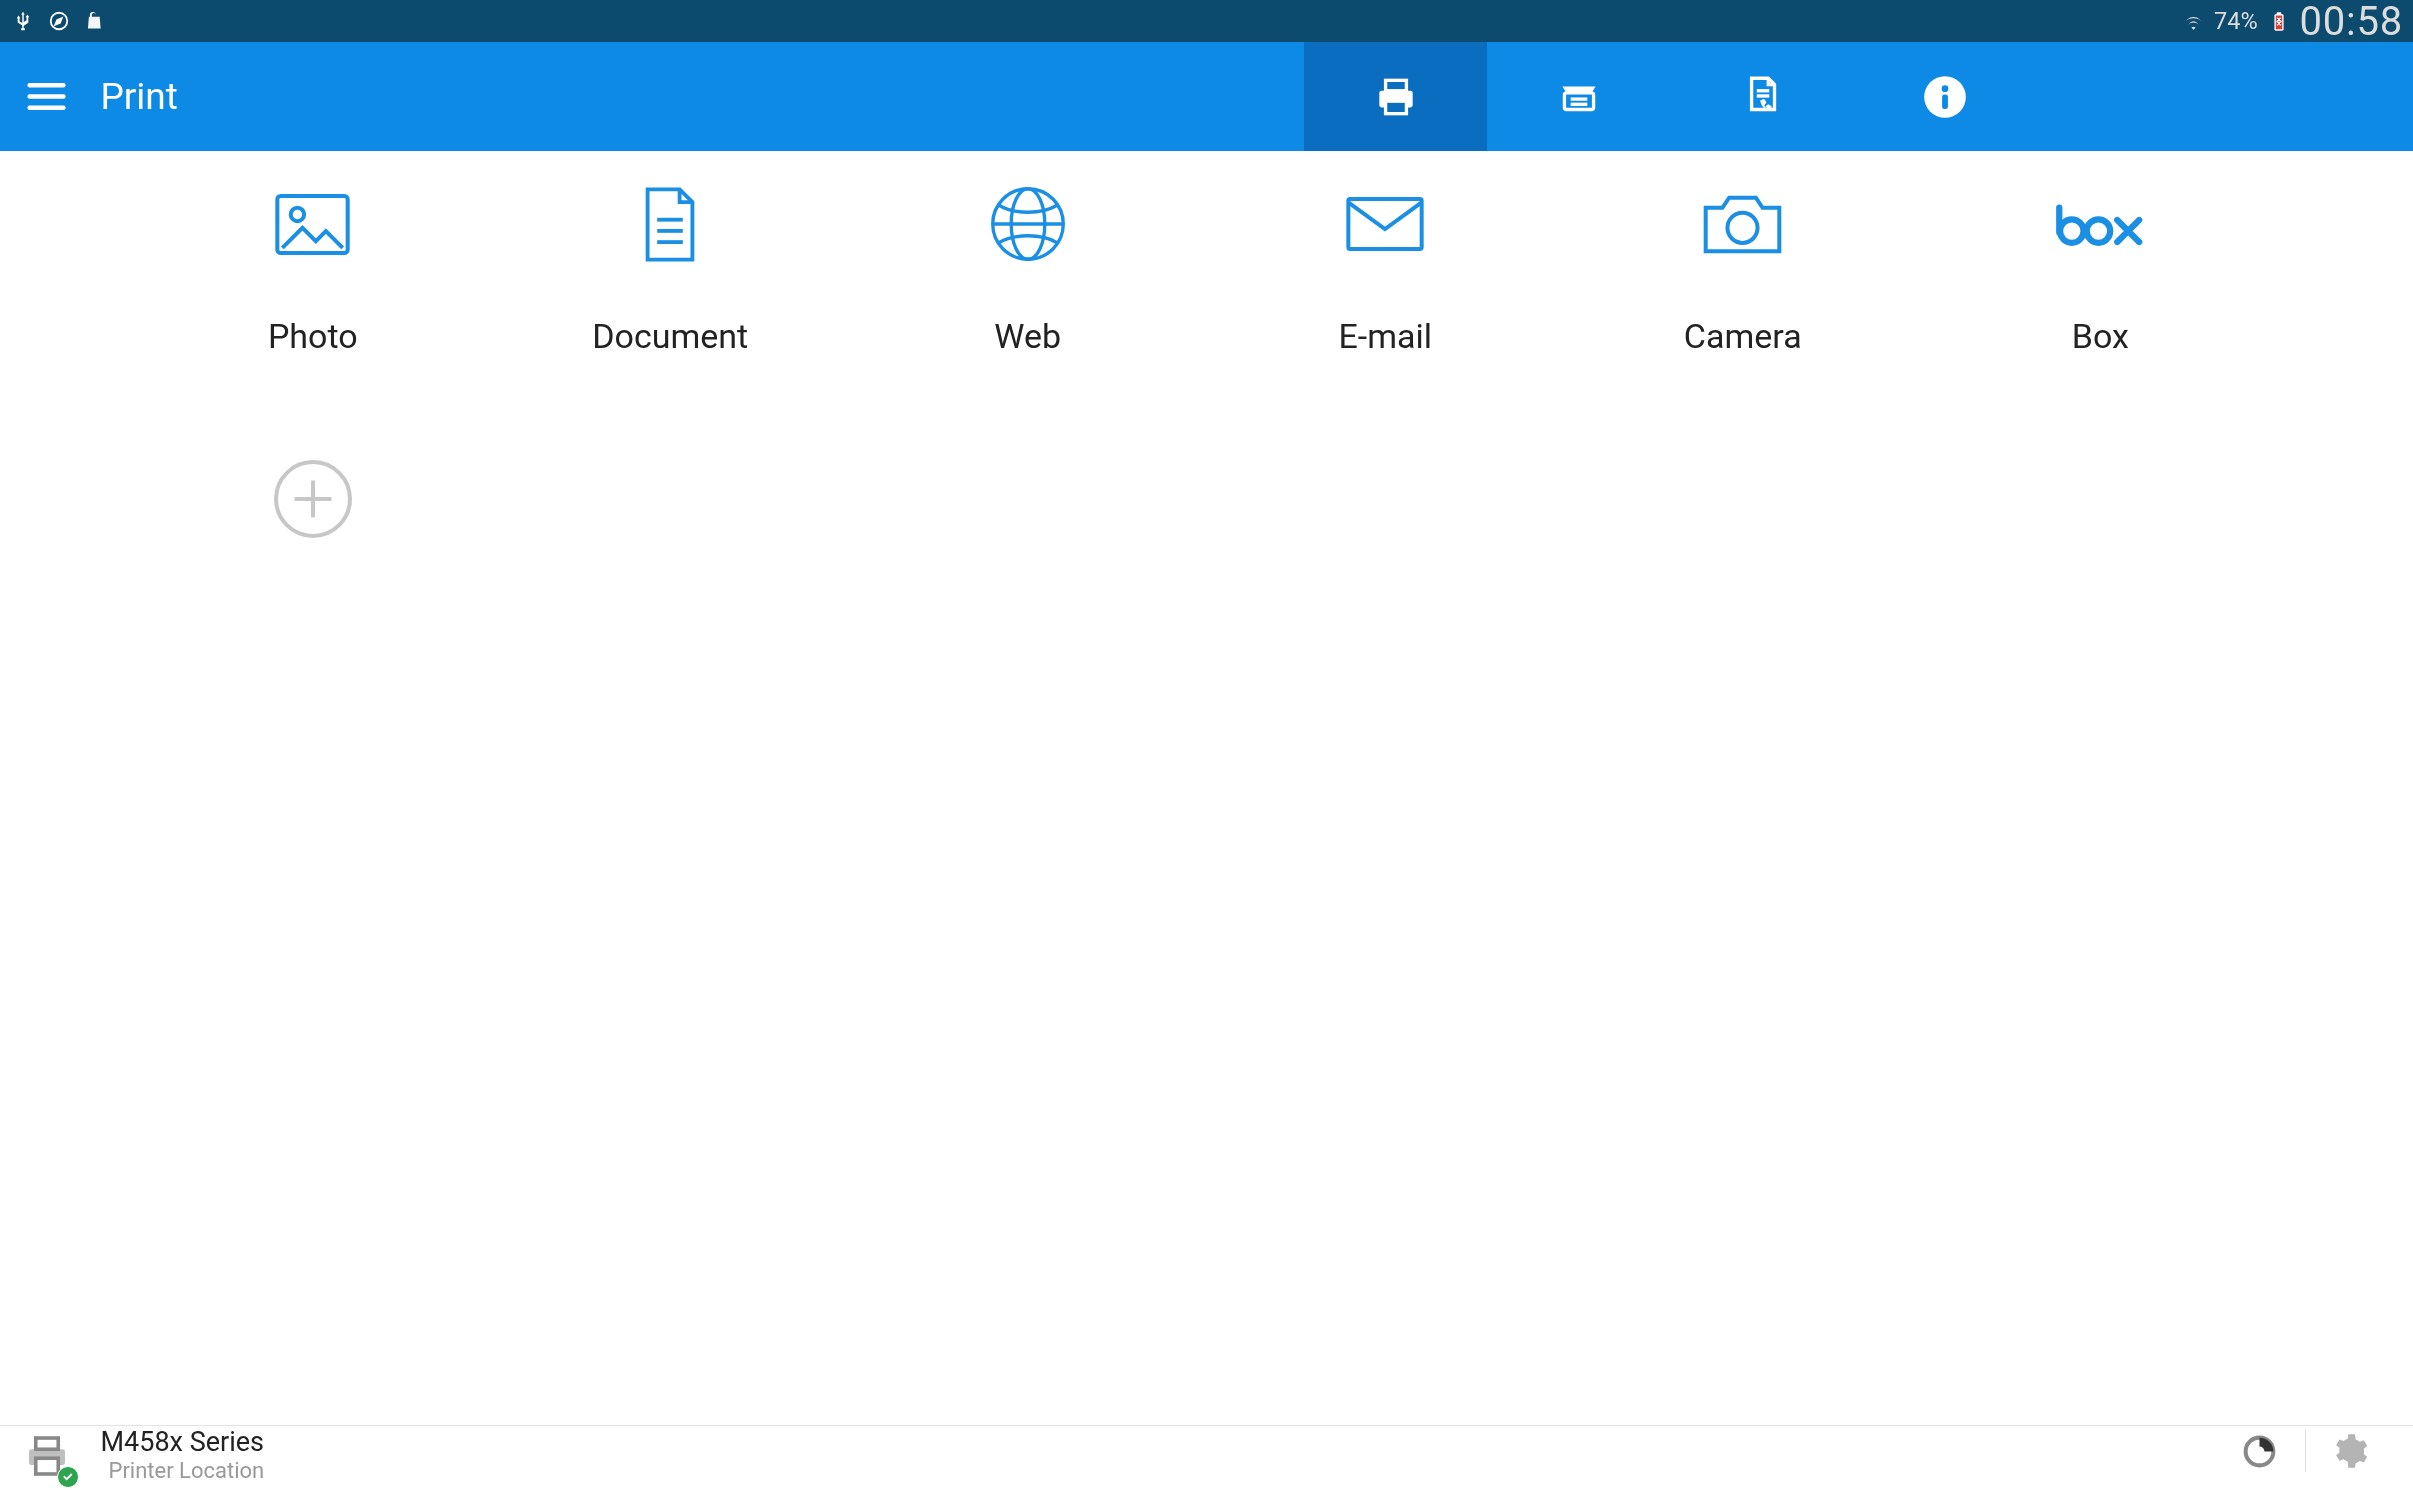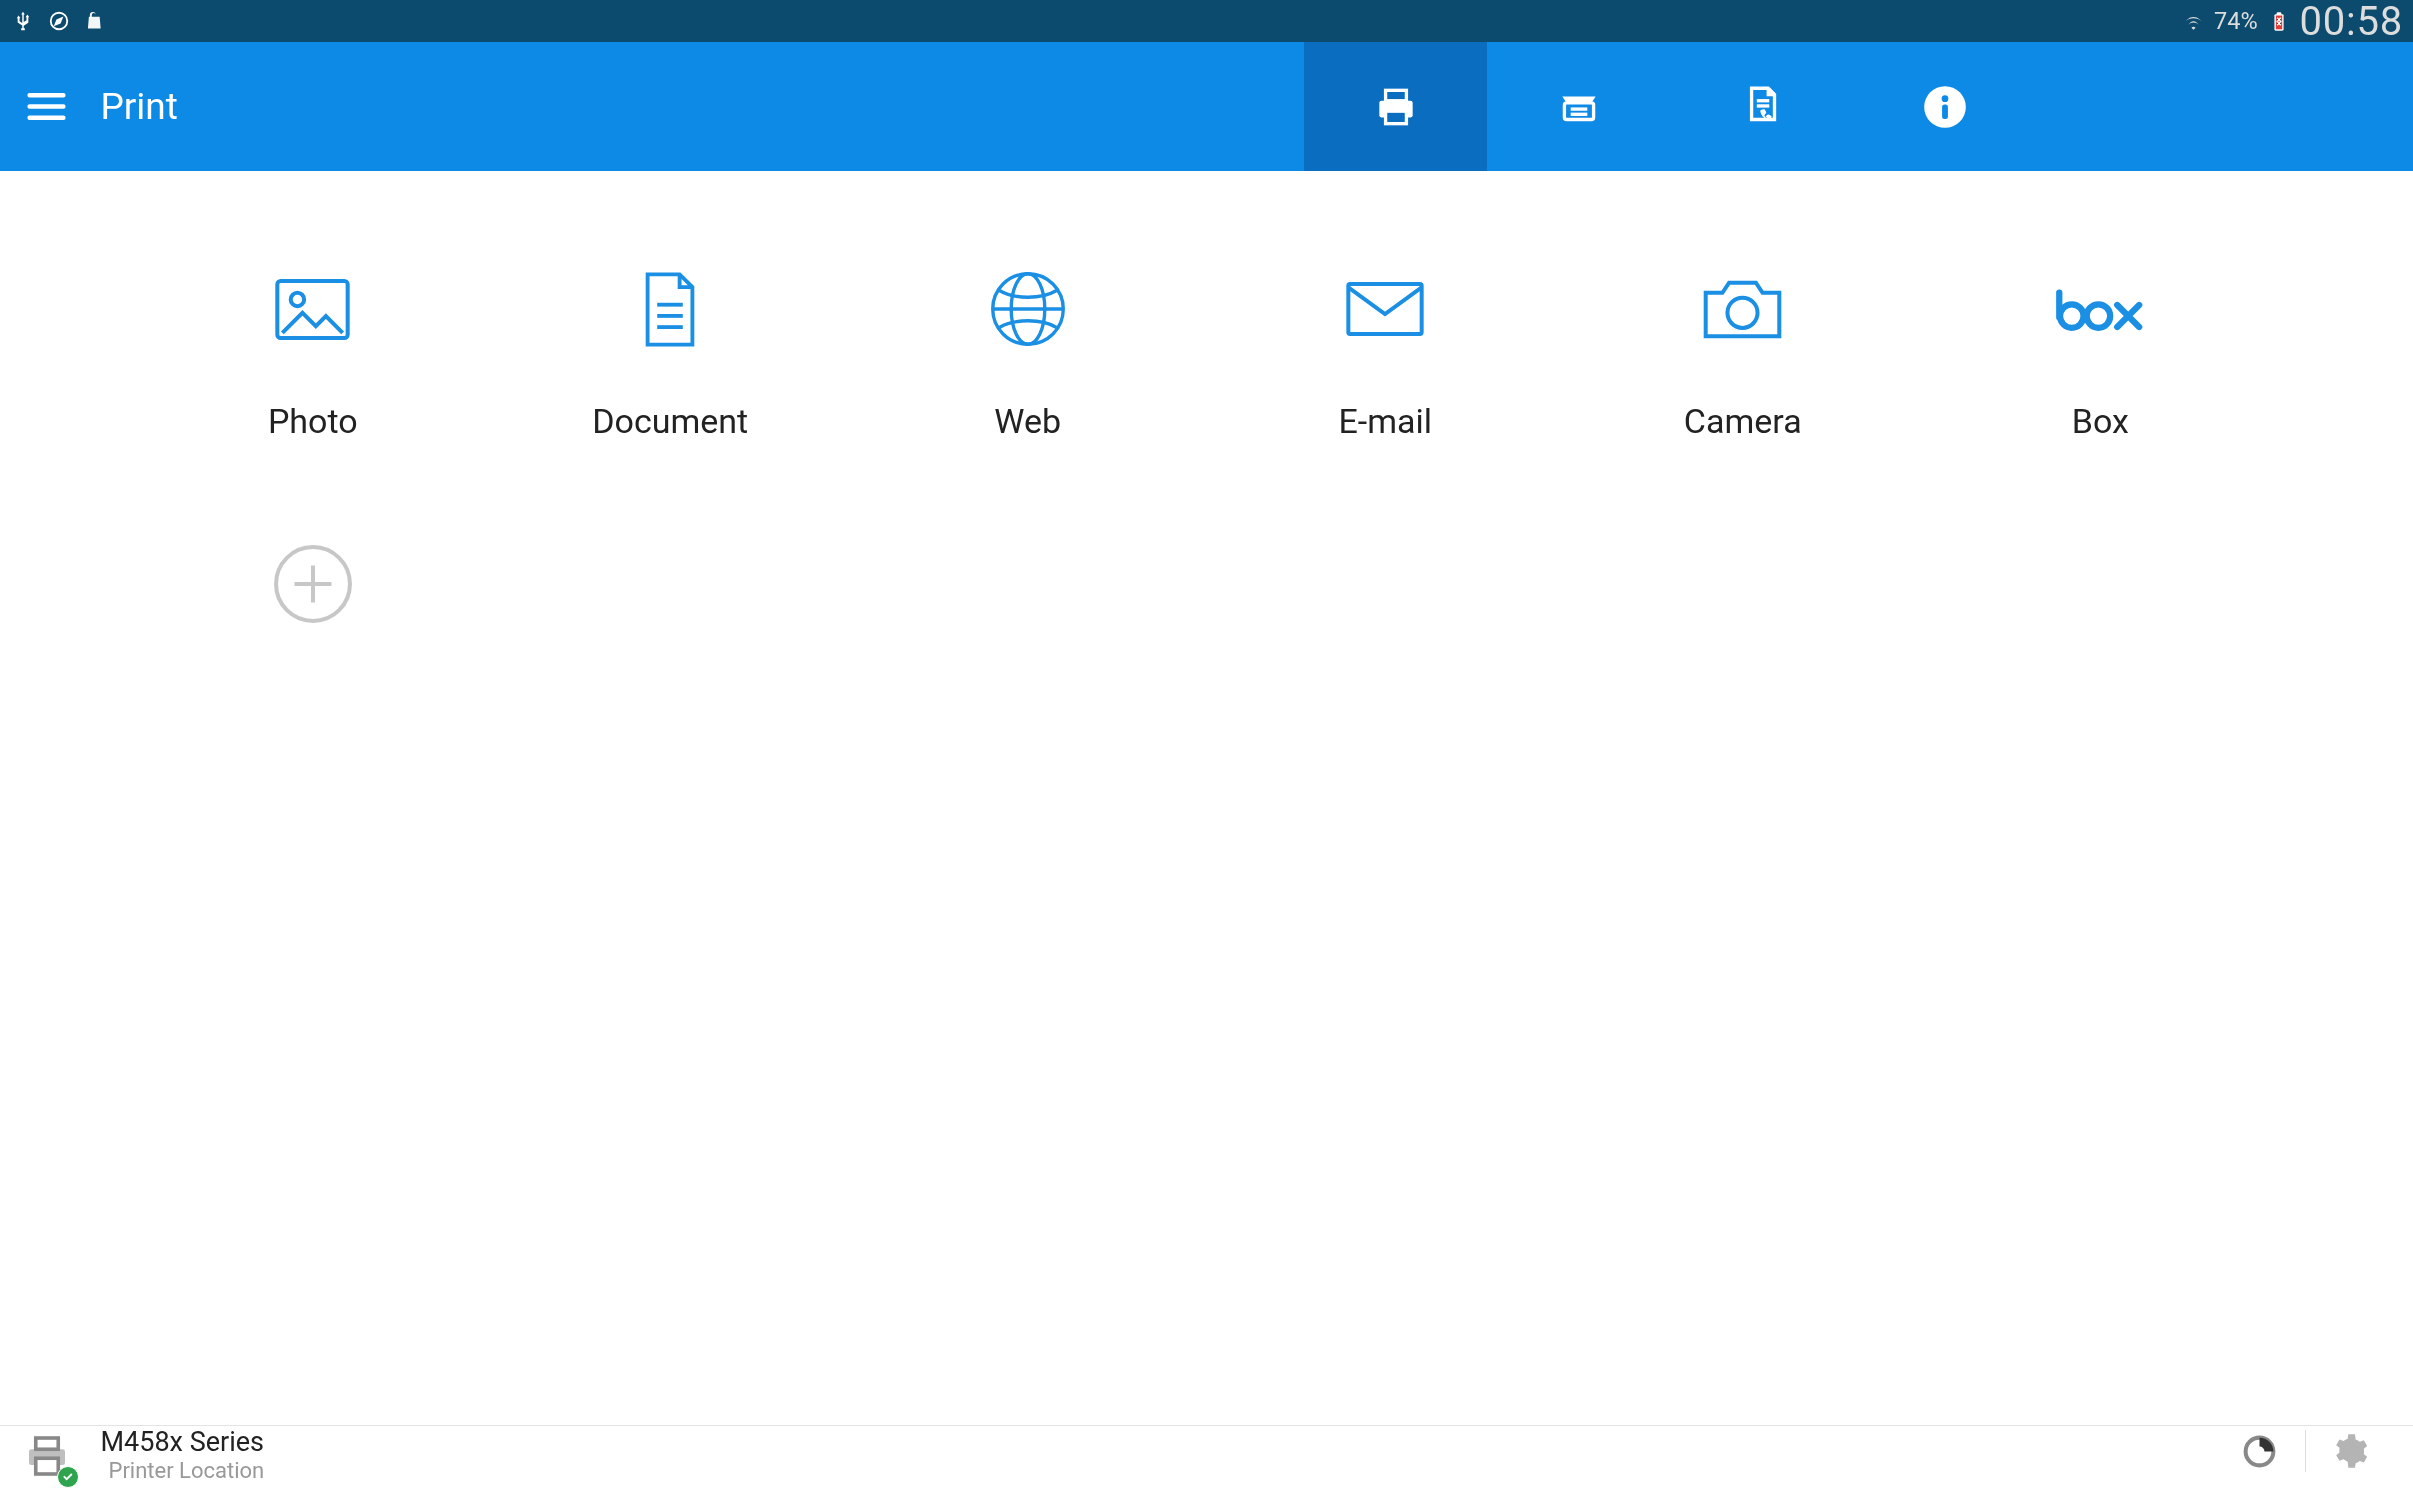--- a/index.html
+++ b/index.html
@@ -24,21 +24,21 @@
       color: #fff;
     }
     .status-left { display: flex; align-items: center; gap: 11.7px; }
     .status-right { display: flex; align-items: center; gap: 8.4px; }
     .status-icon { width: 25px; height: 25px; display: flex; align-items: center; justify-content: center; }
     .status-pct { font-size: 23.5px; color: #ddd; letter-spacing: 0; }
     .status-time { font-size: 40px; color: #ddd; letter-spacing: 0.8px; }
 
     
     .app-bar {
-      height: 129px;
+      height: 109px;
       background: #0d89e6;
       display: flex;
       align-items: stretch;
       color: #fff;
     }
     .hamburger {
       width: 92px;
       display: flex;
       align-items: center;
       justify-content: center;
@@ -59,21 +59,21 @@
       display: flex;
       align-items: center;
       justify-content: center;
     }
     .tab.active { background: #0a6dc0; }
     .tab svg { width: 50px; height: 50px; }
 
     
     .main {
       flex: 1;
-      padding: 96px 134px 0 134px;
+      padding: 31px 134px 0 134px;
     }
     .grid {
       display: grid;
       grid-template-columns: repeat(6, 1fr);
       row-gap: 101px;
       column-gap: 0;
     }
     .tile {
       display: flex;
       flex-direction: column;

